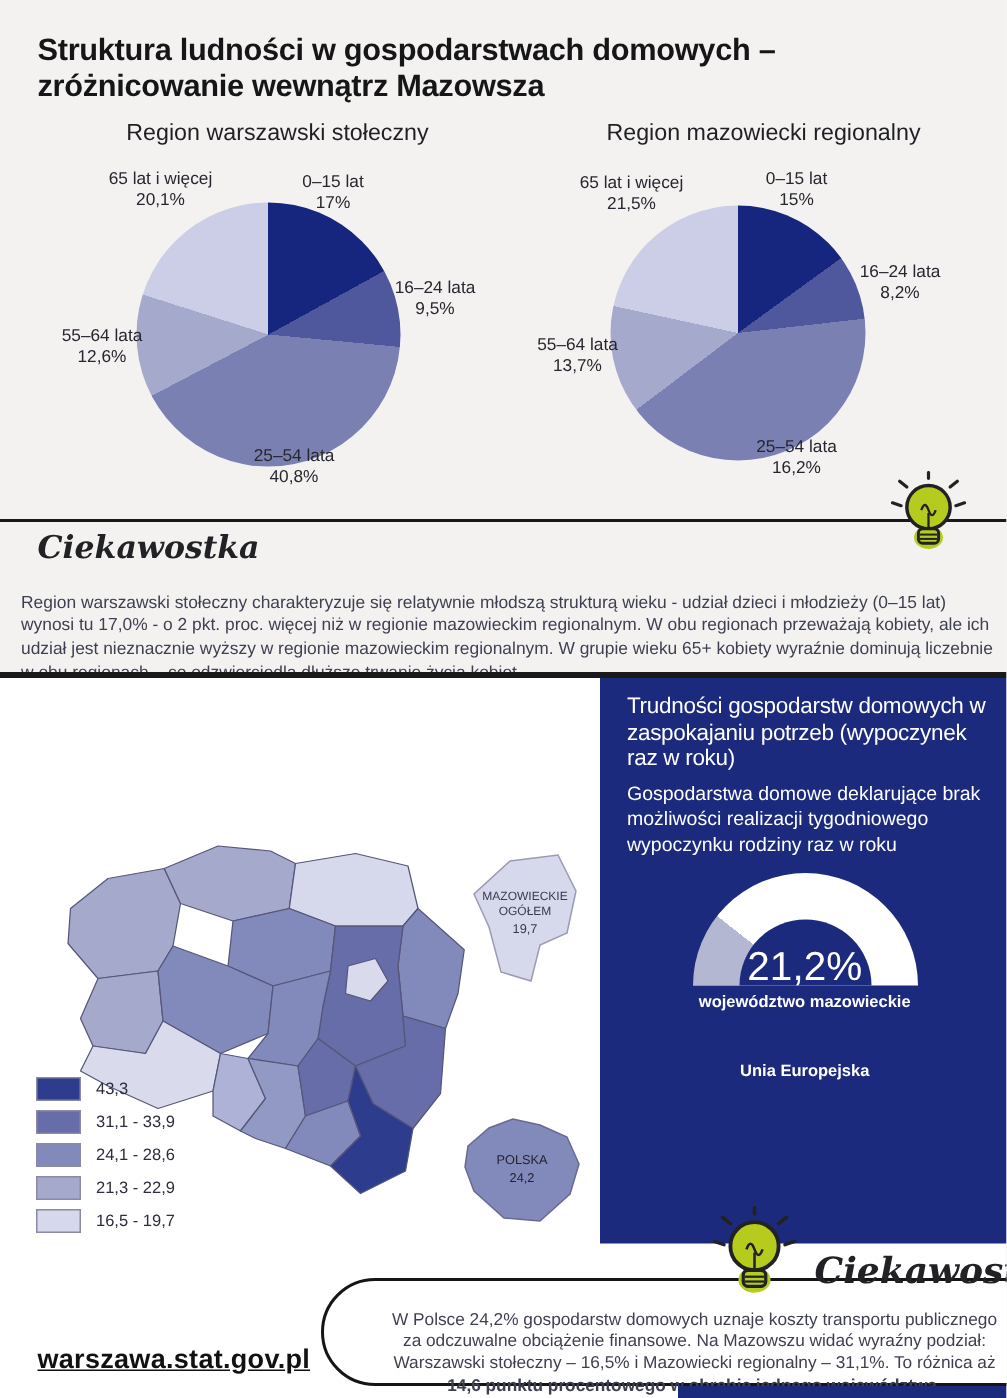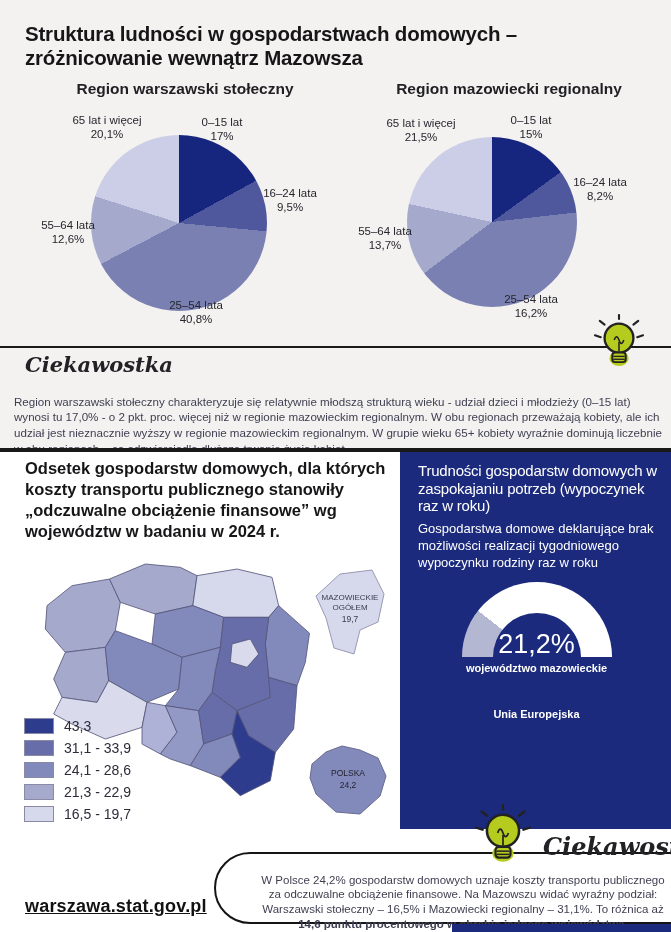--- a/index.html
+++ b/index.html
@@ -2,21 +2,21 @@
 <html lang="pl"><head>
 <meta charset="utf-8">
 <style>
   html,body{margin:0;padding:0;}
   body{font-family:"Liberation Sans",sans-serif;background:#e9e9e7;}
   .page{position:relative;width:671px;height:932px;background:#f3f2f0;overflow:hidden;}
 
   
   .page-title{position:absolute;left:25px;top:8px;width:520px;font-size:20.5px;line-height:1.18;
     font-weight:bold;color:#161618;letter-spacing:-0.2px;}
-  .pie-title{position:absolute;top:80px;font-size:15.5px;font-weight:bold;color:#1f1f24;text-align:center;}
+  .pie-title{position:absolute;top:80px;font-size:15.5px;font-weight:normal;color:#1f1f24;text-align:center;}
   .pie-title.left{left:20px;width:330px;}
   .pie-title.right{left:348px;width:322px;}
   .pie-area{position:absolute;top:110px;height:242px;}
   .pie-area.left{left:20px;width:330px;}
   .pie-area.right{left:348px;width:322px;}
   .pie{position:absolute;border-radius:50%;}
   .pie-area.left .pie{left:71px;top:25px;width:176px;height:176px;}
   .pie-area.right .pie{left:59px;top:27px;width:170px;height:170px;}
   .slice-label{position:absolute;transform:translate(-50%,-50%);text-align:center;
     font-size:11.5px;line-height:1.25;color:#26262e;white-space:nowrap;}
@@ -46,21 +46,21 @@
 
   
   .map-title{position:absolute;left:25px;top:458px;width:368px;font-size:16.5px;line-height:1.27;
     font-weight:bold;color:#161618;}
   .map-svg{position:absolute;left:22px;top:548px;}
   .inset1{position:absolute;left:310px;top:566px;}
   .inset2{position:absolute;left:302px;top:738px;}
   .legend{position:absolute;left:24px;top:718px;}
   .legend-row{display:flex;align-items:center;height:16px;margin-bottom:6px;}
   .legend-swatch{width:30px;height:16px;margin-right:10px;border:0.5px solid #8a8aa5;box-sizing:border-box;}
-  .legend-label{font-size:14px;color:#2c2c3a;}
+  .legend-label{font-size:11px;color:#2c2c3a;}
 
   
   .panel-title{font-size:15px;font-weight:normal;line-height:1.18;width:240px;letter-spacing:-0.2px;}
   .panel-subtitle{margin-top:6px;font-size:13px;line-height:1.3;width:242px;}
   .gauge-block{width:100%;text-align:center;}
   .gauge-block.g1{margin-top:10px;}
   .gauge-block.g2{margin-top:34px;}
   .gauge{position:relative;width:150px;height:75px;margin:0 auto;border-radius:150px 150px 0 0;}
   .gauge-hole{position:absolute;left:50%;bottom:0;transform:translateX(-50%);
     width:88px;height:44px;background:#1b2a7c;border-radius:88px 88px 0 0;}
@@ -154,21 +154,20 @@
     <rect x="19" y="40" width="14" height="10" rx="3" fill="#b5cc1e" stroke="#222222" stroke-width="2"></rect>
     <line x1="20" y1="44" x2="32" y2="44" stroke="#222222" stroke-width="1.4"></line>
     <line x1="20" y1="47" x2="32" y2="47" stroke="#222222" stroke-width="1.4"></line>
   </svg>
   <div class="fact-heading fact1-heading">Ciekawostka</div>
   <p class="fact1-text">Region warszawski stołeczny charakteryzuje się relatywnie młodszą strukturą wieku - udział dzieci i młodzieży (0–15 lat) wynosi tu 17,0% - o 2 pkt. proc. więcej niż w regionie mazowieckim regionalnym. W obu regionach przeważają kobiety, ale ich udział jest nieznacznie wyższy w regionie mazowieckim regionalnym. W grupie wieku 65+ kobiety wyraźnie dominują liczebnie w obu regionach – co odzwierciedla dłuższe trwanie życia kobiet.</p>
   <div class="hline line2"></div>
 
   <div class="bottom-bg"></div>
 
-  <div class="map-title">Odsetek gospodarstw domowych, dla których koszty transportu publicznego stanowiły „odczuwalne obciążenie finansowe” wg województw w badaniu w 2024 r.</div>
 
   <svg class="map-svg" width="300" height="262" viewBox="0 0 360 300">
     <g stroke="#56567a" stroke-width="1" stroke-linejoin="round">
       <polygon points="30,62 60,38 105,30 118,58 112,92 100,112 52,118 28,90" fill="#a5aacd"></polygon>
       <polygon points="105,30 148,12 190,16 210,26 205,62 160,72 118,58" fill="#a5aacd"></polygon>
       <polygon points="210,26 258,18 300,28 308,62 296,76 242,76 205,62" fill="#d6d8ec"></polygon>
       <polygon points="308,62 345,95 340,130 330,158 296,148 292,108 296,76" fill="#8289bb"></polygon>
       <polygon points="160,72 205,62 242,76 238,112 192,124 156,108" fill="#8289bb"></polygon>
       <polygon points="242,76 296,76 292,108 296,148 298,172 258,188 228,166 232,140 238,112" fill="#666da9"></polygon>
       <polygon points="52,118 100,112 104,152 90,178 48,172 38,150" fill="#a5aacd"></polygon>

